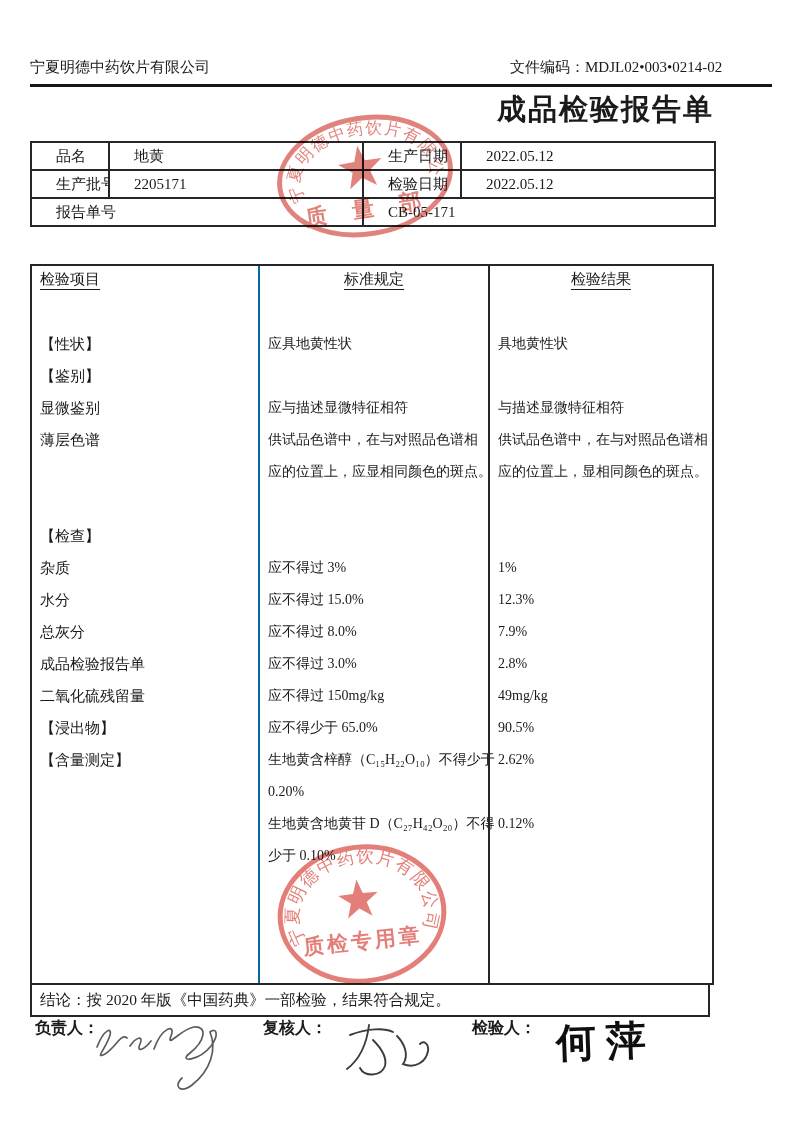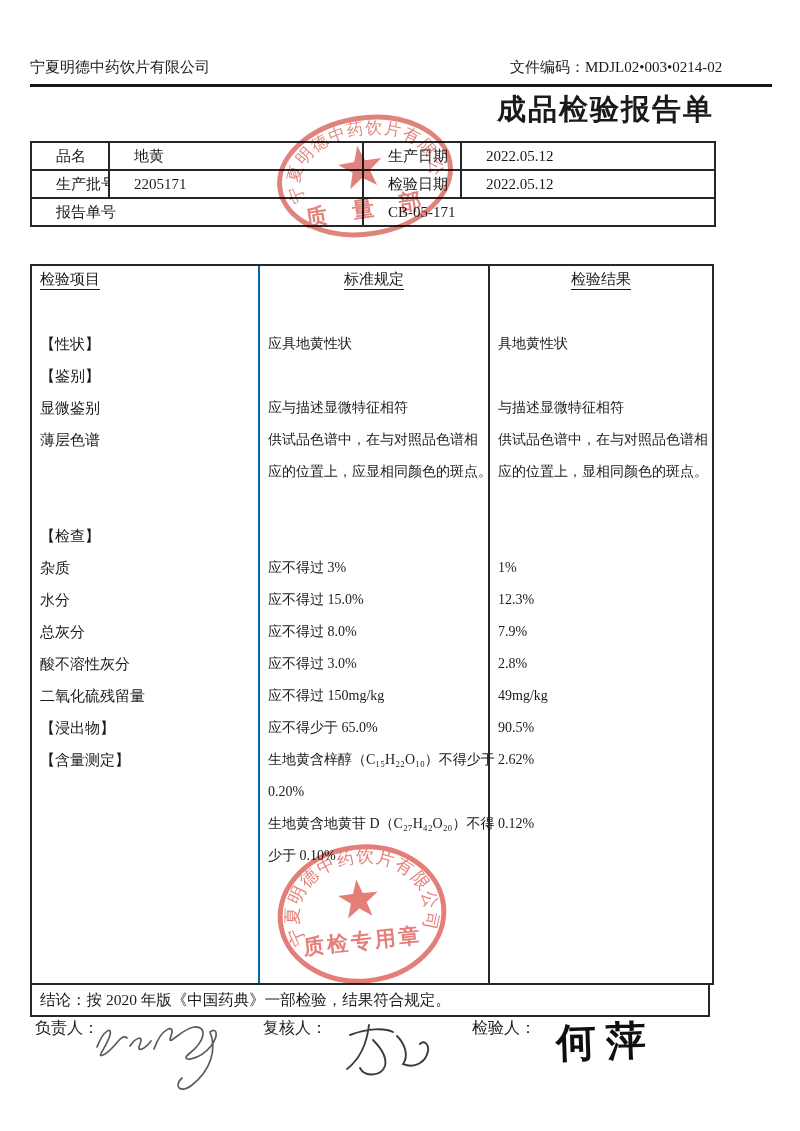--- a/index.html
+++ b/index.html
@@ -26,21 +26,21 @@
   .col-hd{height:24px;padding-top:4px;text-align:center;font-size:15px;}
   .c1 .col-hd{text-align:left;padding-left:8px;}
   .col-hd span{text-decoration:underline;text-underline-offset:5px;}
   .lines{white-space:pre;line-height:32px;padding:2px 4px 0 8px;font-size:15px;}
   .c2 .lines,.c3 .lines{font-size:14px;}
   
   .conclusion{position:absolute;left:30px;top:983px;width:668px;height:24px;border:2px solid #262626;
     padding:3px 0 3px 8px;font-size:15.5px;line-height:24px;white-space:nowrap;}
   
   .footer{position:absolute;left:0;top:1016px;width:800px;height:80px;font-size:16px;}
-  .footer .lab{position:absolute;white-space:nowrap;}
+  .footer .lab{position:absolute;white-space:nowrap;font-weight:bold;}
   .lab.resp{left:35px;top:2px;}
   .lab.rev{left:263px;top:2px;}
   .lab.insp{left:472px;top:2px;}
   .sig-name{position:absolute;left:556px;top:-2px;font-size:40px;font-weight:bold;
     transform:rotate(-2deg);letter-spacing:10px;color:#0e0e0e;
     font-family:"Liberation Serif","DejaVu Serif",serif;}
   
   svg.overlay{position:absolute;left:0;top:0;mix-blend-mode:multiply;pointer-events:none;}
 </style>
 </head>
@@ -89,21 +89,21 @@
 【性状】
 【鉴别】
 显微鉴别
 薄层色谱
 
 
 【检查】
 杂质
 水分
 总灰分
-酸不溶性灰分
+成品检验报告单
 二氧化硫残留量
 【浸出物】
 【含量测定】
 
 
 </div>
     </div>
     <div class="col c2">
       <div class="col-hd"><span>标准规定</span></div>
       <div class="lines">

